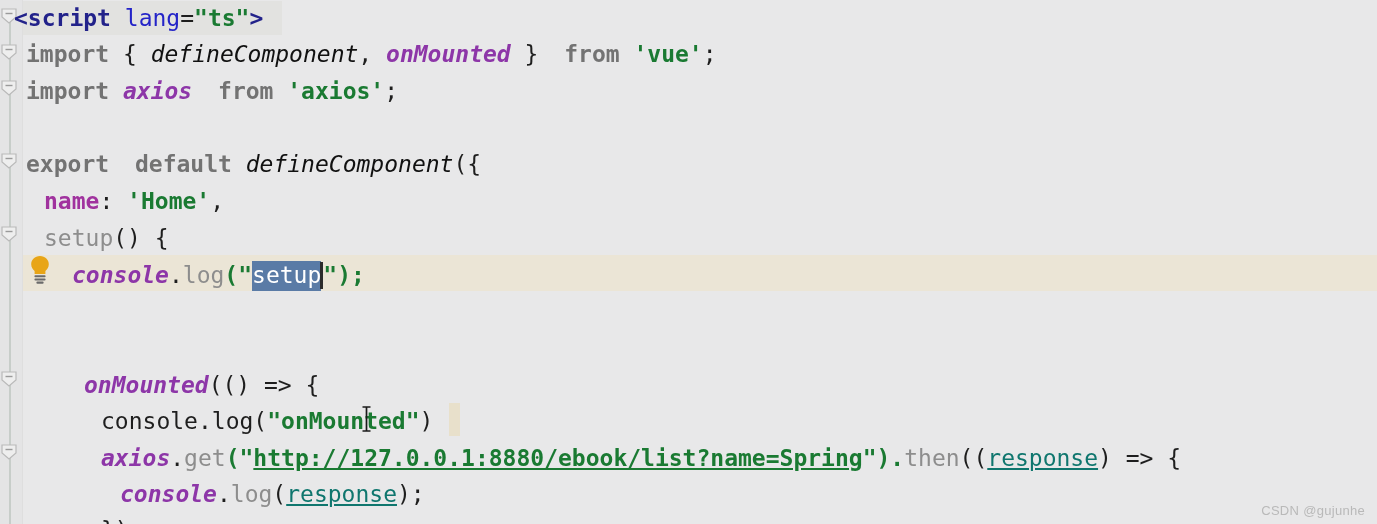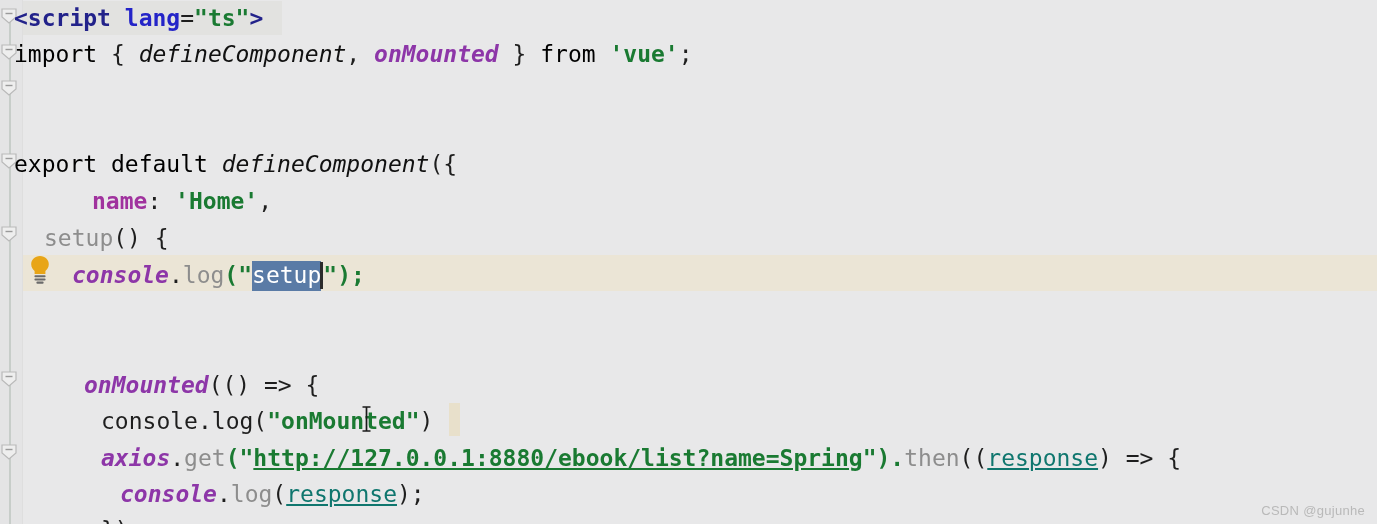--- a/index.html
+++ b/index.html
@@ -66,23 +66,23 @@
   }
   
   .line-soft {
     position: absolute;
     left: 22px;
     height: 34px;
     background: #e2e2e0;
   }
 
   
-  .kw      { color: #000000; font-weight: normal; }      
+  .kw      { color: #737373; font-weight: bold; margin-left: 12px; }      
   .tagname { color: #22228a; font-weight: bold; }
-  .attr    { color: #2424c8; font-weight: bold; }
+  .attr    { color: #2424c8; font-weight: normal; }
   .str     { color: #1a7a32; font-weight: bold; }      
   .strp    { color: #1a7a32; font-weight: bold; }      
   .ident   { color: #111111; font-style: italic; text-align: center; }     
   .purp    { color: #8d36a8; font-style: italic; font-weight: bold; }  
   .purp2   { color: #a0329e; font-weight: bold; font-style: normal; }  
   .gray    { color: #8d8d8d; }                         
   .plain   { color: #1e1e1e; }
   .und     { color: #0f766e; text-decoration: underline; }
   .url     { color: #1a7a32; font-weight: bold; text-decoration: underline; }
   .punct   { color: #1e1e1e; }
@@ -210,26 +210,27 @@
 
   <div class="code">
 
     
     <div class="line" style="top:0px;"><span class="tagname">&lt;script</span><span class="plain"> </span><span class="attr">lang</span><span class="punct">=</span><span class="str">"ts"</span><span class="tagname">&gt;</span></div>
 
     
     <div class="line" style="top:36px;"><span class="kw">import</span><span class="punct"> { </span><span class="ident">defineComponent</span><span class="punct">, </span><span class="purp">onMounted</span><span class="punct"> } </span><span class="kw">from</span><span class="str"> 'vue'</span><span class="punct">;</span></div>
 
     
+    <div class="line" style="top:73px;"><span class="kw">import</span><span class="purp"> axios </span><span class="kw">from</span><span class="str"> 'axios'</span><span class="punct">;</span></div>
 
     
     <div class="line" style="top:146px;"><span class="kw">export</span><span class="kw"> default </span><span class="ident">defineComponent</span><span class="punct">({</span></div>
 
     
-    <div class="line" style="top:183px; left:44px;margin-left:48px;"><span class="purp2">name</span><span class="punct">: </span><span class="str">'Home'</span><span class="punct">,</span></div>
+    <div class="line" style="top:183px; left:44px;"><span class="purp2">name</span><span class="punct">: </span><span class="str">'Home'</span><span class="punct">,</span></div>
 
     
     <div class="line" style="top:220px; left:44px;text-align:center;"><span class="gray">setup</span><span class="punct">() {</span></div>
 
     
     <div class="line" style="top:257px; left:72px;"><span class="purp">console</span><span class="punct">.</span><span class="gray">log</span><span class="strp">("</span><span class="sel">setup</span><span class="caret"></span><span class="strp">");</span></div>
 
     
     <div class="line" style="top:367px; left:84px;"><span class="purp">onMounted</span><span class="punct">(() =&gt; {</span></div>
 

